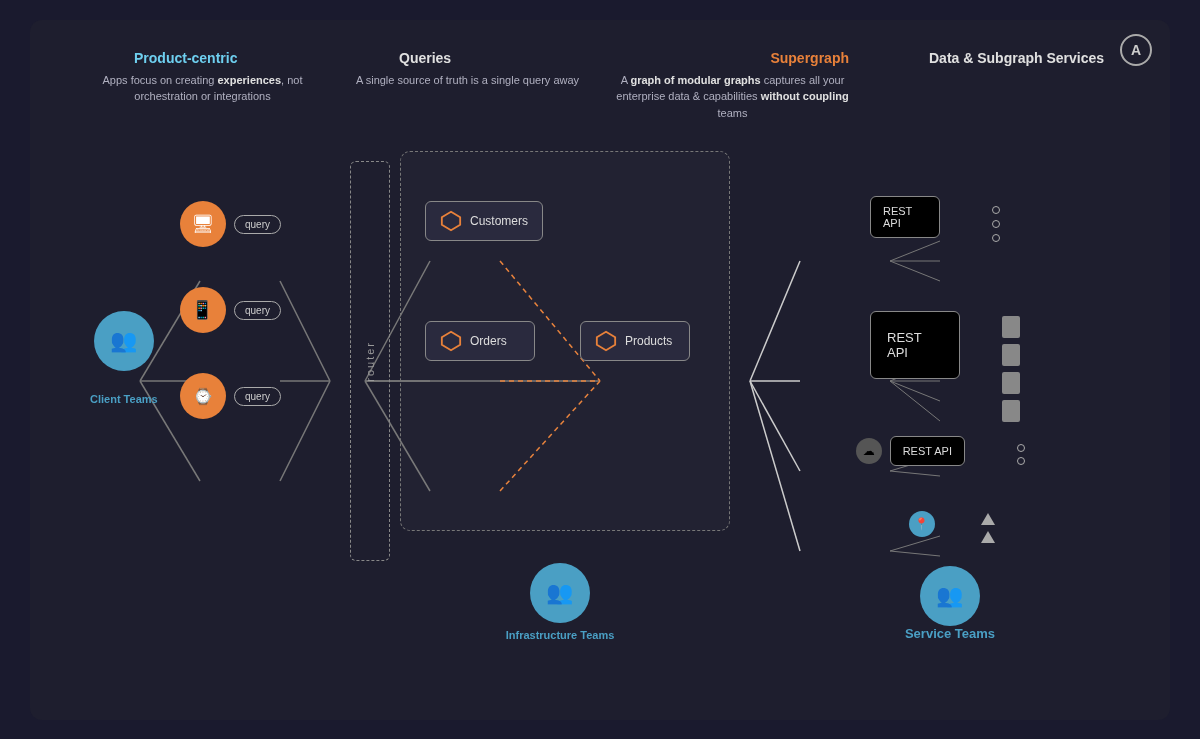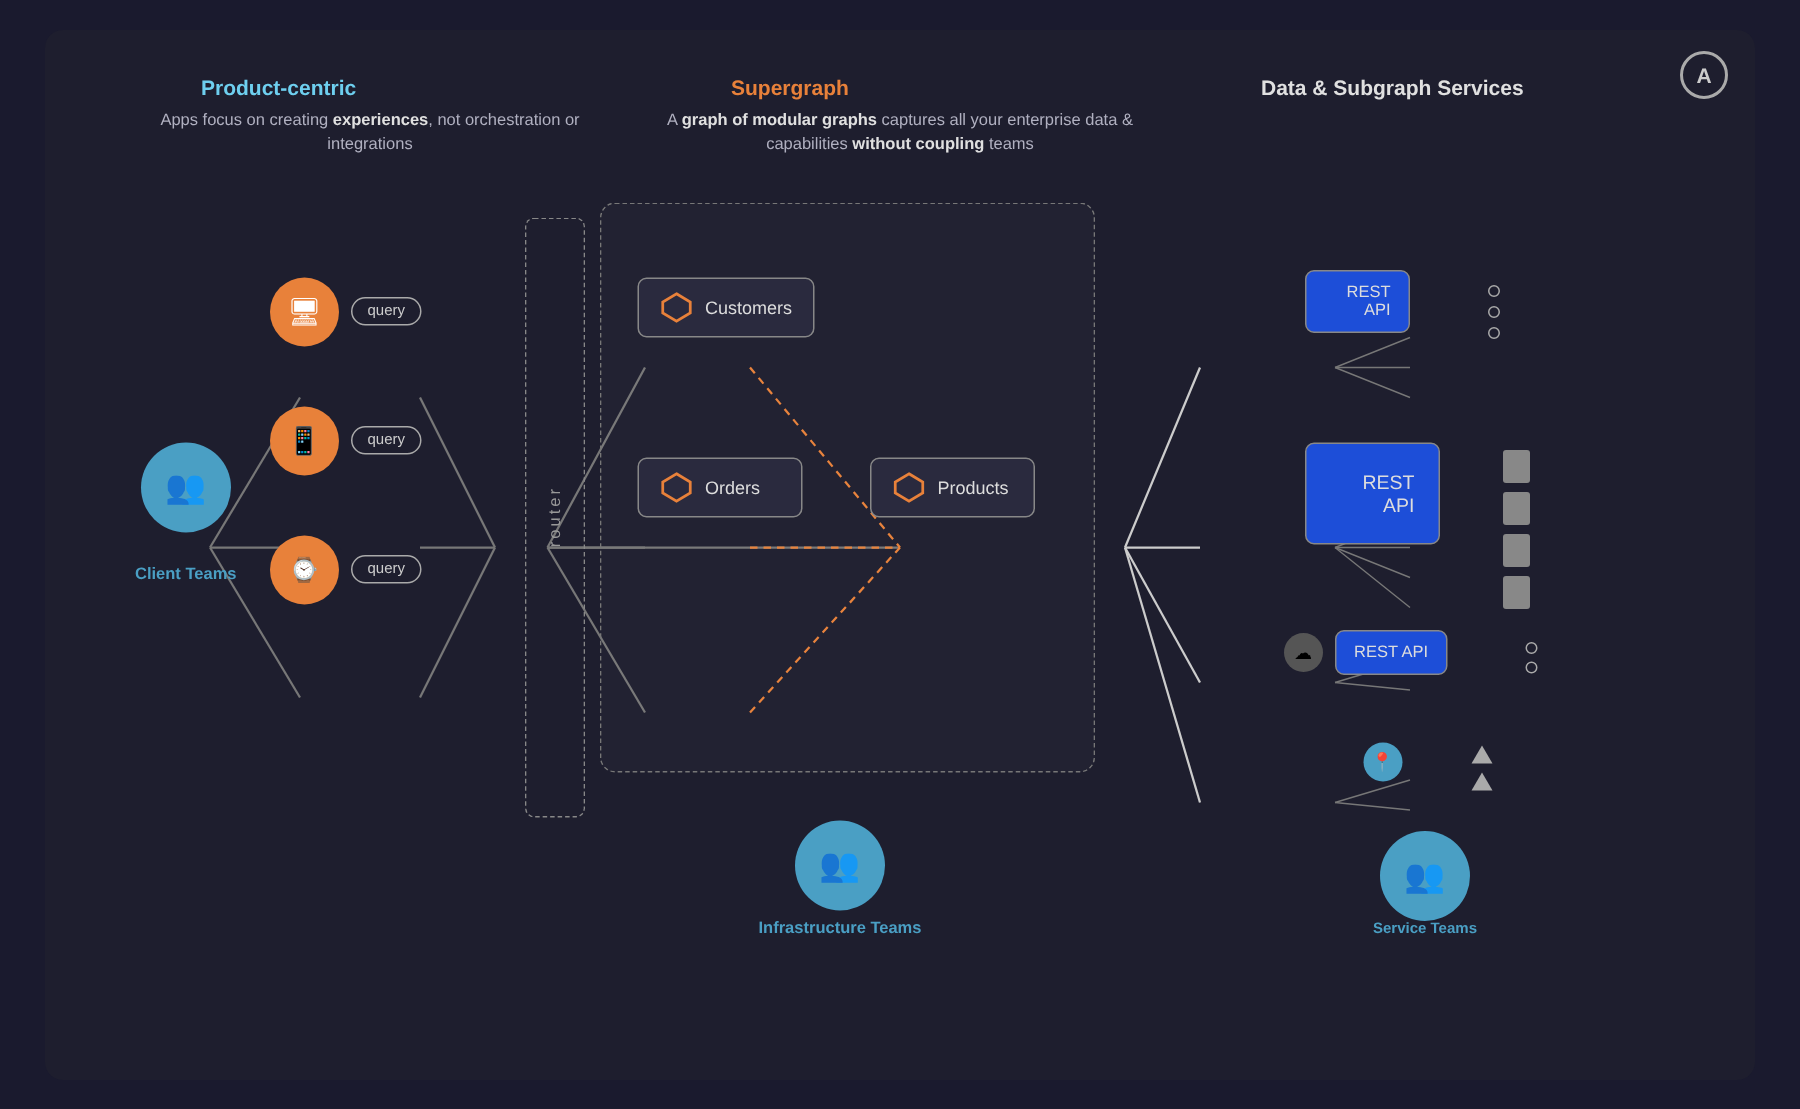--- a/index.html
+++ b/index.html
@@ -58,20 +58,21 @@
     .top-section h3 {
       font-size: 14px;
       font-weight: bold;
       color: #6ecfef;
       margin-bottom: 6px;
       margin-left: 48px;
     }
 
     .top-section h3.orange {
       color: #e8813a;
+      text-align: right;
     }
 
     .top-section h3.white {
       color: #e0e0e0;
     }
 
     .top-section p {
       font-size: 11px;
       color: #b0b0c0;
       line-height: 1.5;
@@ -208,39 +209,39 @@
       color: #ddd;
       min-width: 110px;
     }
 
     .sg-icon {
       width: 22px;
       height: 22px;
     }
 
     .api-box {
-      background: #1d4ed8;
+      background: #000000;
       border: 1.5px solid #888;
       border-radius: 6px;
       padding: 8px 12px;
       font-size: 11px;
       color: #ddd;
-      text-align: right;
+      text-align: left;
       min-width: 70px;
     }
 
     .api-box.large {
       padding: 18px 16px;
       font-size: 13px;
       min-width: 90px;
     }
 
     .service-teams-label {
       color: #4a9fc4;
-      font-size: 10px;
+      font-size: 13px;
       font-weight: bold;
       text-align: center;
     }
 
     
     .icon-people { color: white; font-size: 22px; }
     .icon-monitor { color: white; font-size: 18px; }
     .icon-phone { color: white; font-size: 18px; }
     .icon-watch { color: white; font-size: 16px; }
 
@@ -304,20 +305,24 @@
   <div class="corner-badge">
     <span>A</span>
   </div>
 
   <div class="top-sections">
     <div class="top-section">
       <h3>Product-centric</h3>
       <p>Apps focus on creating <strong>experiences</strong>, not orchestration or integrations</p>
     </div>
     <div class="top-section">
+      <h3 class="white">Queries</h3>
+      <p>A single source of truth is a single query away</p>
+    </div>
+    <div class="top-section">
       <h3 class="orange">Supergraph</h3>
       <p>A <em>graph of modular graphs</em> captures all your enterprise data &amp; capabilities <em>without coupling</em> teams</p>
     </div>
     <div class="top-section">
       <h3 class="white">Data &amp; Subgraph Services</h3>
     </div>
   </div>
 
   <div class="diagram">
 

